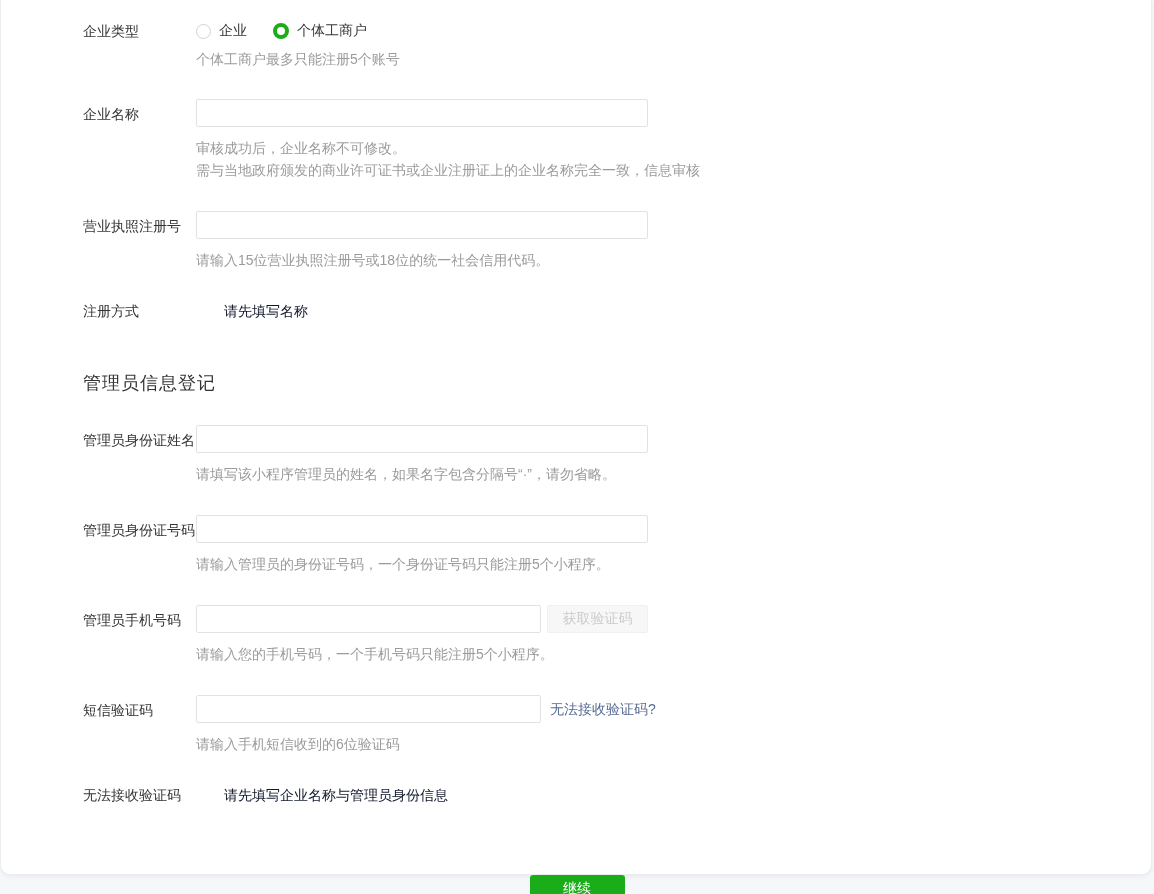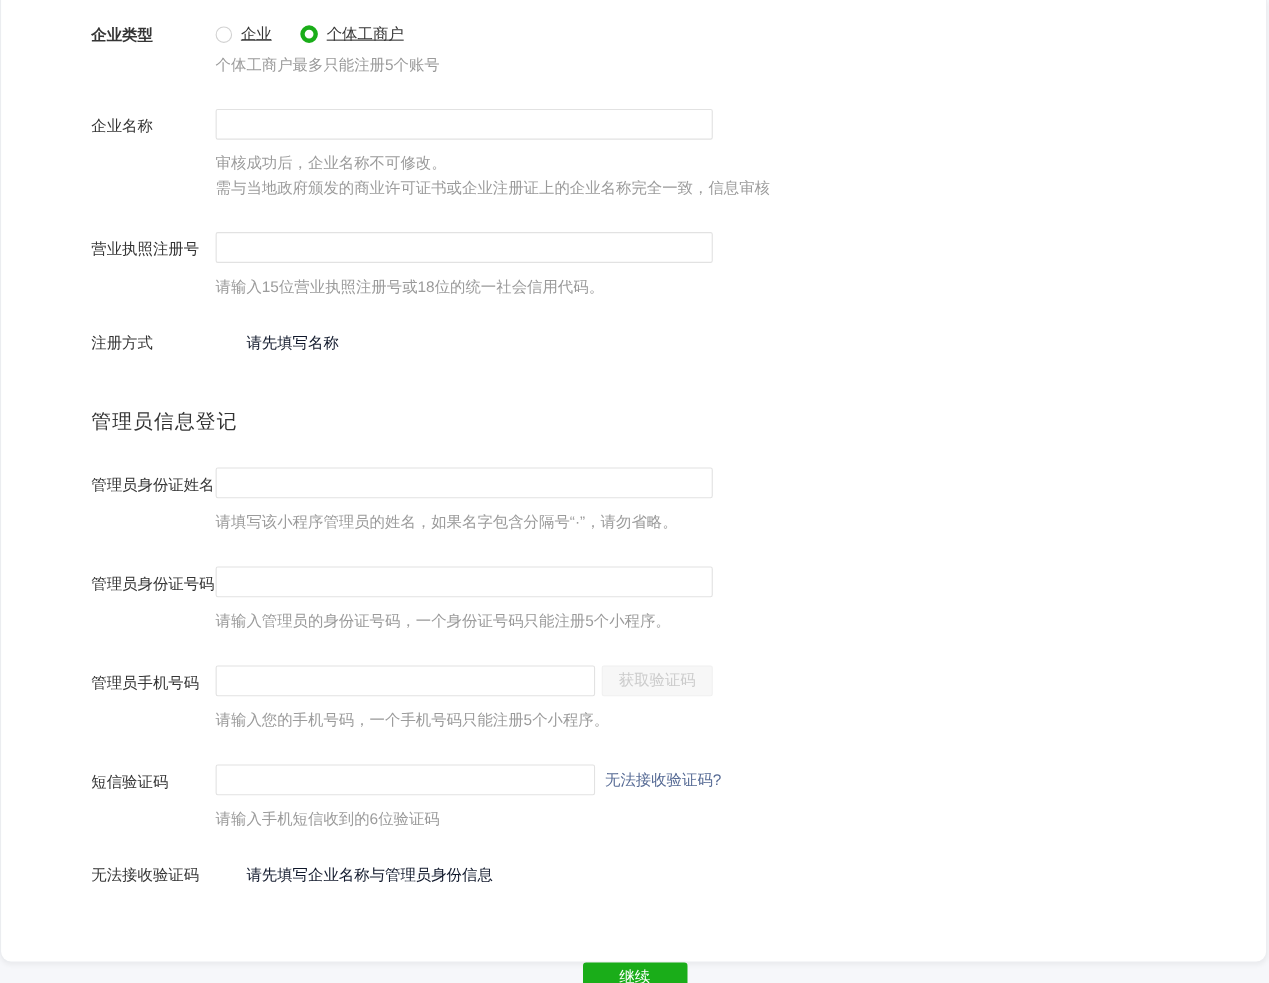--- a/index.html
+++ b/index.html
@@ -21,39 +21,39 @@
     box-shadow:0 2px 5px rgba(0,0,0,0.05);
     padding:20px 0 0 82px;
   }
   .form-row { display:flex; margin-bottom:30px; }
   .form-row.static { margin-bottom:36px;gap:28px; }
   .row-label {
     width:113px; flex-shrink:0;
     font-size:14px; color:#353535; line-height:20px;
     padding-top:5px;
   }
-  .row-label.top { padding-top:1px;font-weight:bold; }
+  .row-label.top { padding-top:1px; }
   .row-label.flat { padding-top:0; }
   .field-col { flex:1; }
   .text-input {
     width:452px; height:28px;
     border:1px solid #e2e2e2; border-radius:2px;
     background:#fff; padding:0 8px;
     font-size:14px; color:#353535;
     font-family:"Liberation Sans","DejaVu Sans",sans-serif;
     outline:none; vertical-align:middle;
   }
   .text-input.short { width:345px; }
   .helper {
     margin-top:10px;
     font-size:14px; line-height:22px; color:#9b9b9b;
     max-width:580px;
   }
   .radio-group { display:flex; align-items:center; height:22px; }
-  .radio-item { display:inline-flex; align-items:center; margin-right:26px; cursor:pointer;text-decoration:underline; }
+  .radio-item { display:inline-flex; align-items:center; margin-right:26px; cursor:pointer; }
   .radio-circle {
     width:15px; height:15px; border-radius:50%;
     border:1px solid #d2d2d2; background:#fff; margin-right:8px;
   }
   .radio-item.selected .radio-circle { border:4px solid #1aad19; width:16px; height:16px; }
   .radio-label { font-size:14px; color:#353535; }
   .radio-helper { margin-top:7px; font-size:14px; color:#9b9b9b; line-height:20px; }
   .static-value { font-size:14px; color:#0f172a; line-height:20px; }
   .section-title {
     font-size:18px; font-weight:400; color:#333;

